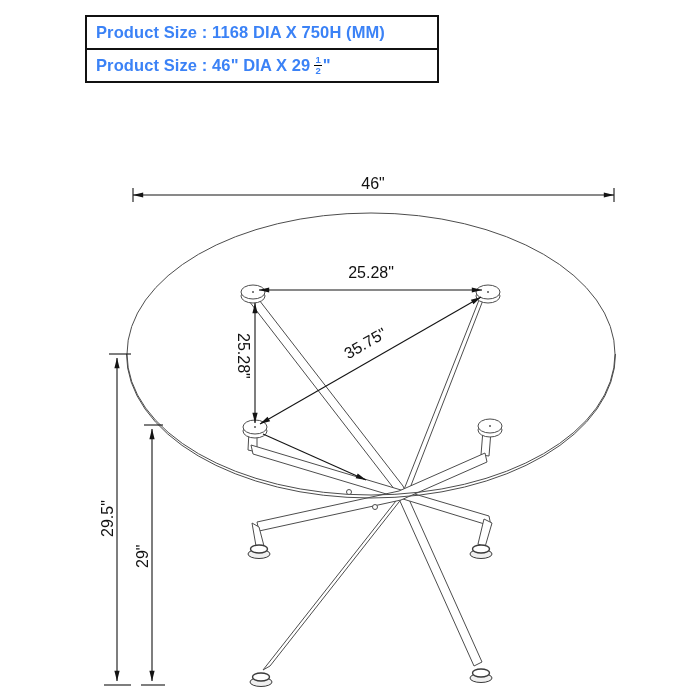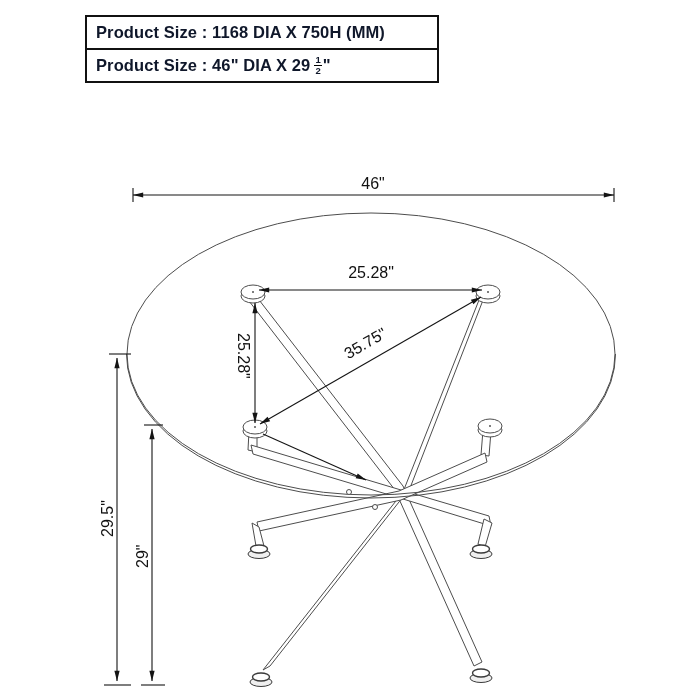--- a/index.html
+++ b/index.html
@@ -1,21 +1,21 @@
 <!DOCTYPE html>
 <html><head>
 <meta charset="utf-8">
 <style>
   html,body{margin:0;padding:0;background:#fff;}
   .canvas{position:relative;width:700px;height:700px;background:#ffffff;overflow:hidden;
           font-family:"Liberation Sans", sans-serif;}
   
   .info-box{position:absolute;left:85px;top:15px;width:350px;border:2px solid #111;background:#fff;}
   .info-row{height:31px;display:flex;align-items:center;padding-left:9px;
-            font-weight:bold;font-size:16.5px;color:#0f172a;white-space:nowrap;letter-spacing:0.1px;}
+            font-weight:bold;font-size:16.5px;color:#3b82f6;white-space:nowrap;letter-spacing:0.1px;}
   .info-row.first{border-bottom:2px solid #111;}
   .frac{display:inline-flex;flex-direction:column;align-items:center;font-size:9.5px;
         line-height:1.05;font-weight:bold;margin:0 1px 0 4px;vertical-align:2px;}
   .frac .den{border-top:1.4px solid #000;padding:0 1px;}
   .frac .num{padding:0 1px;}
   
   svg{position:absolute;left:0;top:0;}
   .struct{stroke:#4d4d4d;stroke-width:1;fill:none;}
   .strip{stroke:#4d4d4d;stroke-width:1;fill:#ffffff;stroke-linejoin:round;}
   .padshape{stroke:#4d4d4d;stroke-width:1;fill:#ffffff;}

